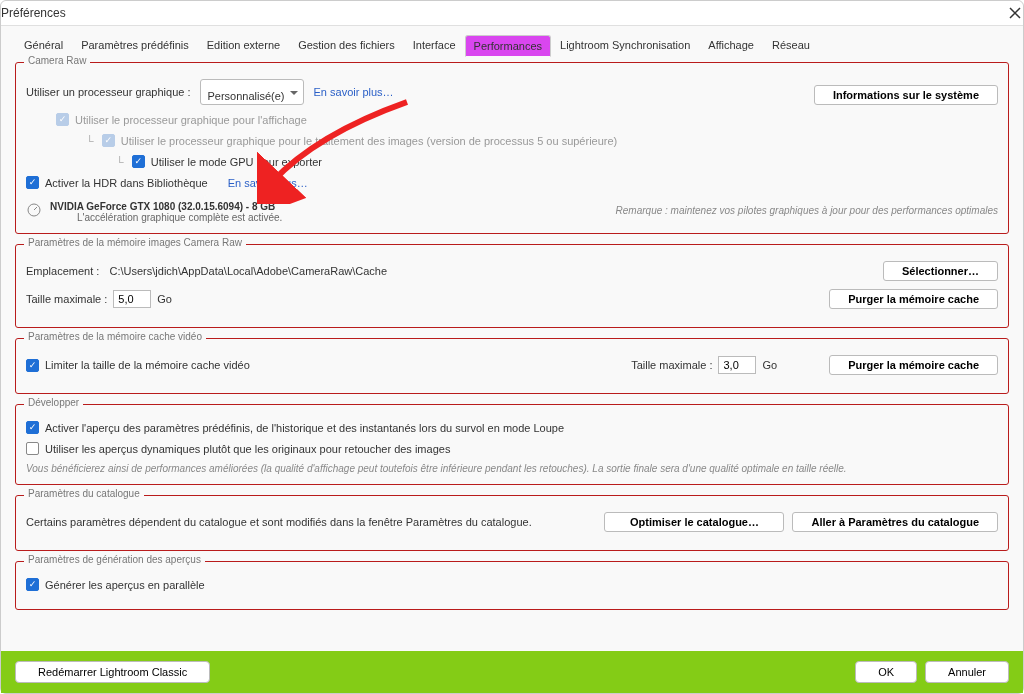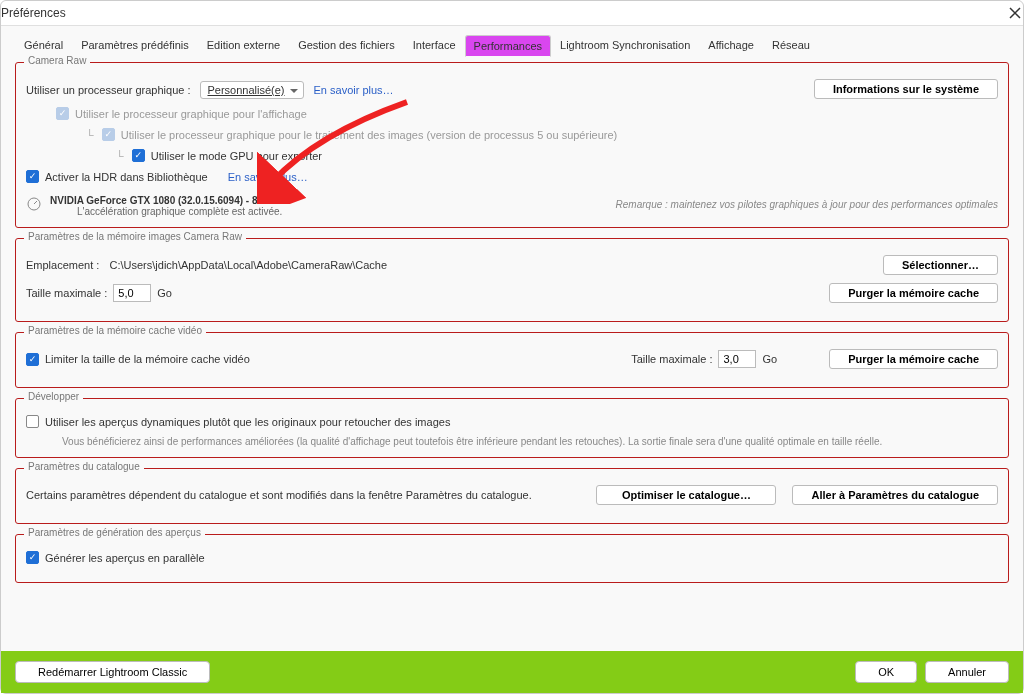--- a/index.html
+++ b/index.html
@@ -28,29 +28,29 @@
 .ckbox { width: 13px; height: 13px; border: 1px solid #888; border-radius: 2px; background: #fff; display: flex; align-items: center; justify-content: center; flex-shrink: 0; }
 .ckbox.checked { background: #1f6fd6; border-color: #1f6fd6; }
 .ckbox.checked::after { content: "✓"; color: #fff; font-size: 9px; line-height: 1; }
 .ckbox.disabled { background: #e8e8e8; border-color: #bbb; }
 .ckbox.disabled.checked { background: #b8cde8; border-color: #b8cde8; }
 
 .lbl { font-size: 11px; }
 .lbl.disabled { color: #999; }
 .link { color: #2a5fc7; cursor: pointer; text-decoration: none; }
 
-.sel { display: inline-flex; align-items: center; border: 1px solid #bbb; border-radius: 3px; padding: 2px 18px 2px 6px; background: #fff; font-size: 11px; position: relative; cursor: pointer; text-decoration: underline; }
+.sel { display: inline-flex; align-items: center; border: 1px solid #bbb; border-radius: 3px; padding: 10px 18px 2px 6px; background: #fff; font-size: 11px; position: relative; cursor: pointer; }
 .sel::after { content: ""; position: absolute; right: 5px; top: 50%; margin-top: -1px; border-left: 4px solid transparent; border-right: 4px solid transparent; border-top: 4px solid #666; }
 
 .btn { border: 1px solid #bbb; border-radius: 3px; padding: 3px 18px; background: #fff; font-size: 11px; cursor: pointer; font-weight: bold; }
 .btn-wide { min-width: 180px; text-align: center; }
 
 .textin { border: 1px solid #bbb; background: #fff; padding: 2px 4px; font-size: 11px; width: 38px; text-align: left; }
 .remark { font-size: 10px; font-style: italic; color: #888; }
-.remark2 { font-size: 10px; color: #888; margin-top: 4px; margin-left: 36px; }
+.remark2 { font-size: 10px; font-style: italic; color: #888; margin-top: 4px; }
 
 .twocol { display: flex; align-items: center; justify-content: space-between; }
 
 .gpuinfo { display: flex; align-items: flex-start; gap: 8px; margin-top: 4px; }
 .gpuinfo .gauge { width: 16px; height: 16px; flex-shrink: 0; }
 .gpuinfo .txt { display: flex; flex-direction: column; }
 .gpuinfo .name { font-weight: 600; font-size: 10px; }
 .gpuinfo .sub { font-size: 10px; color: #666; padding-left: 27px; }
 
 .footer { display: flex; align-items: center; padding: 10px 14px; gap: 8px; background: #84cc16; border-top: none; }
@@ -170,31 +170,35 @@
           <span class="lbl">Go</span>
           <span style="width:40px"></span>
           <button class="btn" style="min-width:115px">Purger la mémoire cache</button>
         </div>
       </div>
     </div>
 
     <div class="group">
       <span class="group-title">Développer</span>
       <div class="row ck">
+        <span class="ckbox checked"></span>
+        <span class="lbl">Activer l'aperçu des paramètres prédéfinis, de l'historique et des instantanés lors du survol en mode Loupe</span>
+      </div>
+      <div class="row ck">
         <span class="ckbox"></span>
         <span class="lbl">Utiliser les aperçus dynamiques plutôt que les originaux pour retoucher des images</span>
       </div>
       <div class="remark2">Vous bénéficierez ainsi de performances améliorées (la qualité d'affichage peut toutefois être inférieure pendant les retouches). La sortie finale sera d'une qualité optimale en taille réelle.</div>
     </div>
 
     <div class="group">
       <span class="group-title">Paramètres du catalogue</span>
       <div class="row twocol">
         <span class="lbl">Certains paramètres dépendent du catalogue et sont modifiés dans la fenêtre Paramètres du catalogue.</span>
-        <span style="display:flex;gap:16px;">
+        <span style="display:flex;gap:8px;">
           <button class="btn btn-wide">Optimiser le catalogue…</button>
           <button class="btn btn-wide">Aller à Paramètres du catalogue</button>
         </span>
       </div>
     </div>
 
     <div class="group">
       <span class="group-title">Paramètres de génération des aperçus</span>
       <div class="row ck">
         <span class="ckbox checked"></span>

